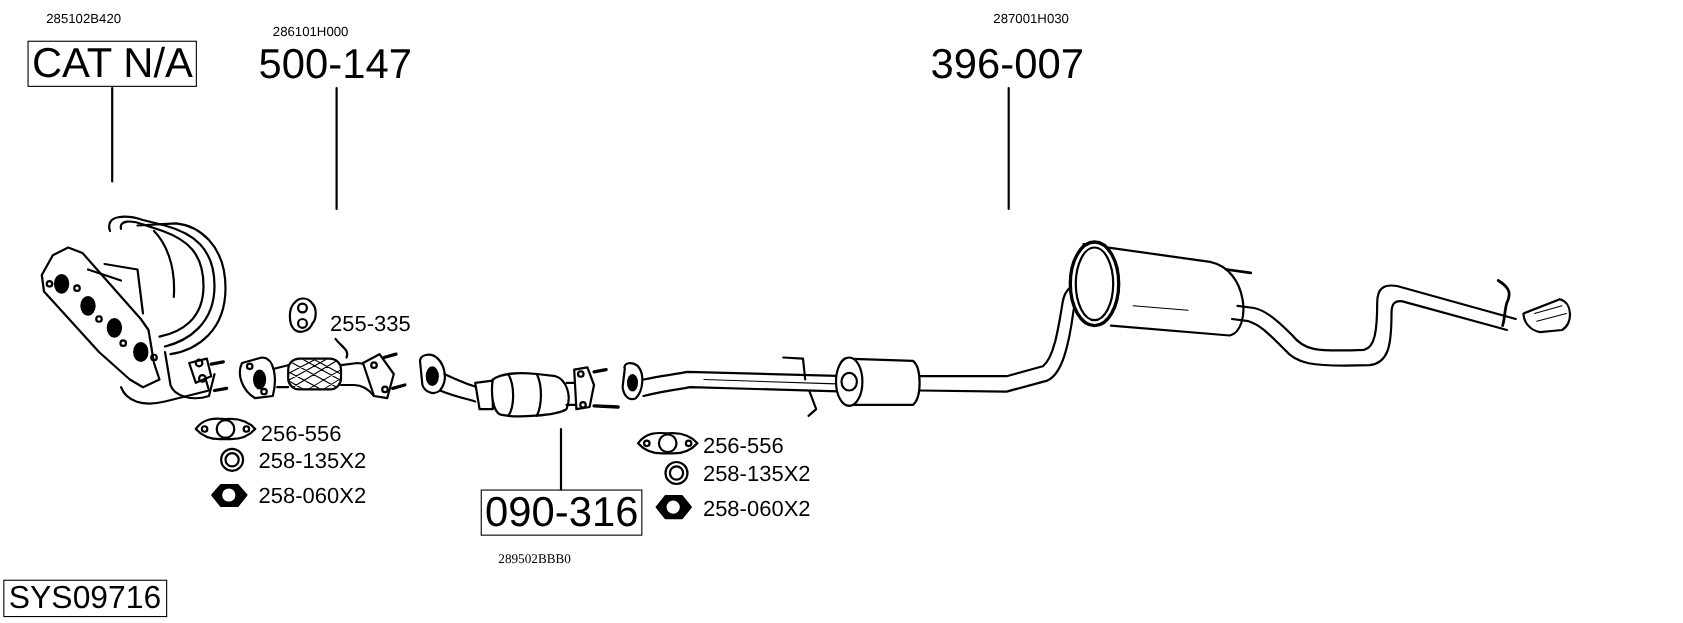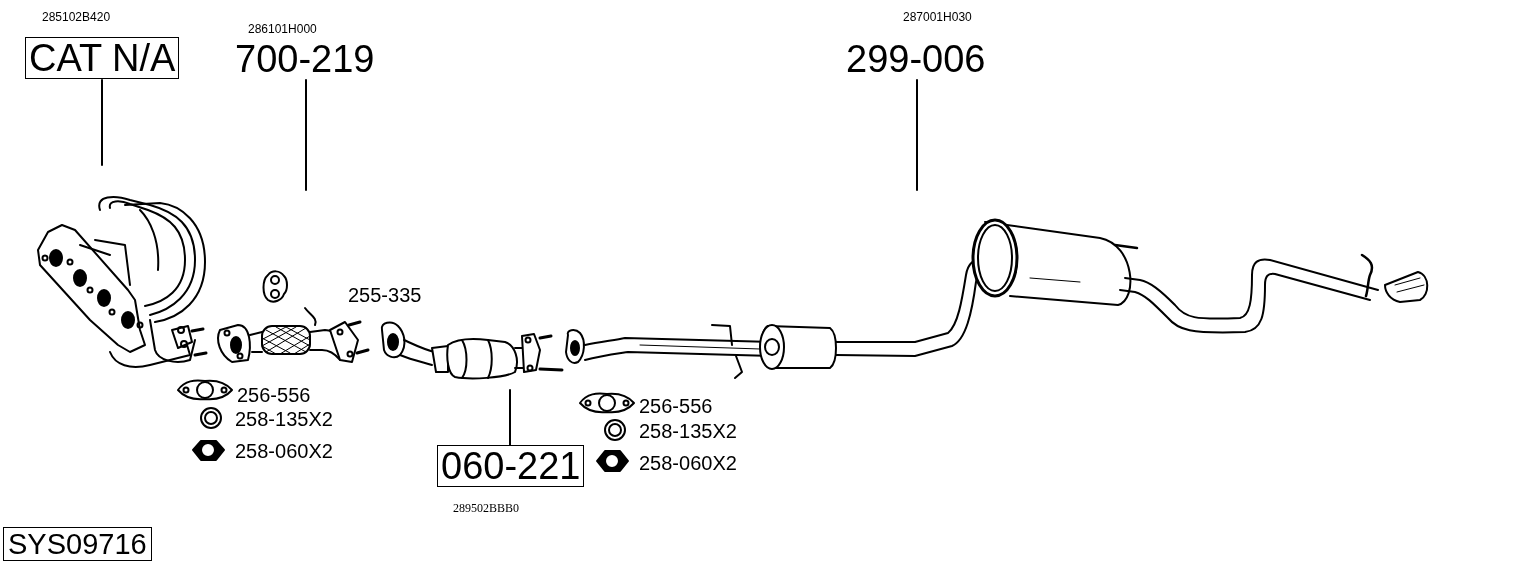--- a/index.html
+++ b/index.html
@@ -142,29 +142,29 @@
       <circle cx="615" cy="430" r="6"></circle>
     <polygon points="605,451 620,451 628,461 620,471 605,471 597,461" fill="#000"></polygon>
     <circle cx="612" cy="461" r="5" fill="#fff" stroke="#fff"></circle>
   </g>
 </svg>
 
 <div class="abs oem" style="left:42px; top:7px;">285102B420</div>
 <div class="abs big boxed" style="left:25px; top:37px;">CAT N/A</div>
 
 <div class="abs oem" style="left:248px; top:19px;">286101H000</div>
-<div class="abs big" style="left:235px; top:38px;">700-219</div>
+<div class="abs big" style="left:235px; top:38px;">500-147</div>
 
 <div class="abs oem" style="left:889px; top:7px;margin-left:14px;">287001H030</div>
-<div class="abs big" style="left:846px; top:38px;">299-006</div>
+<div class="abs big" style="left:846px; top:38px;">396-007</div>
 
-<div class="abs big boxed" style="left:437px; top:445px;">060-221</div>
+<div class="abs big boxed" style="left:437px; top:445px;">090-316</div>
 <div class="abs oem" style="left:453px; top:498px;font-family:Liberation Serif, serif;">289502BBB0</div>
 
-<div class="abs small" style="left:300px; top:284px;margin-left:48px;">255-335</div>
+<div class="abs small" style="left:300px; top:284px;">255-335</div>
 
 <div class="abs small" style="left:237px; top:384px;">256-556</div>
 <div class="abs small" style="left:235px; top:408px;">258-135X2</div>
 <div class="abs small" style="left:235px; top:440px;">258-060X2</div>
 
 <div class="abs small" style="left:639px; top:395px;">256-556</div>
 <div class="abs small" style="left:639px; top:420px;">258-135X2</div>
 <div class="abs small" style="left:639px; top:452px;">258-060X2</div>
 
 <div class="abs sys" style="left:3px; top:527px;">SYS09716</div>

